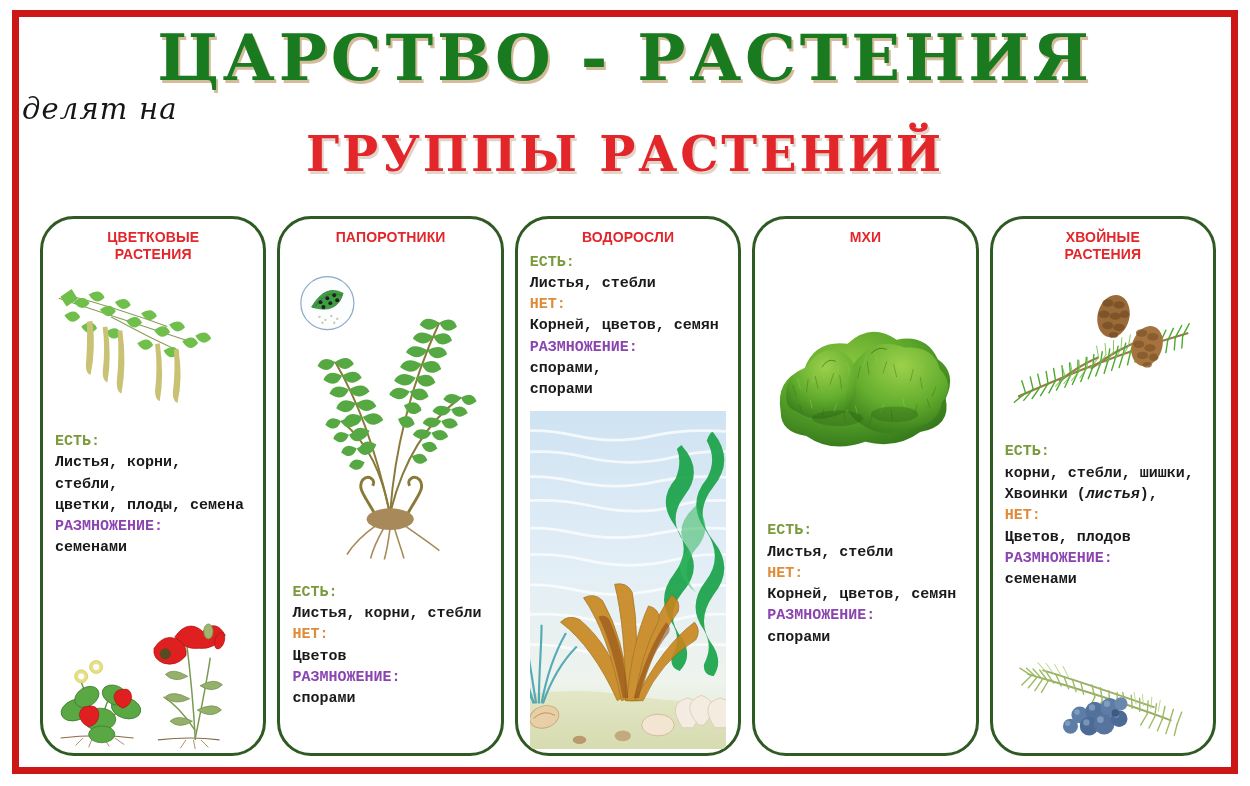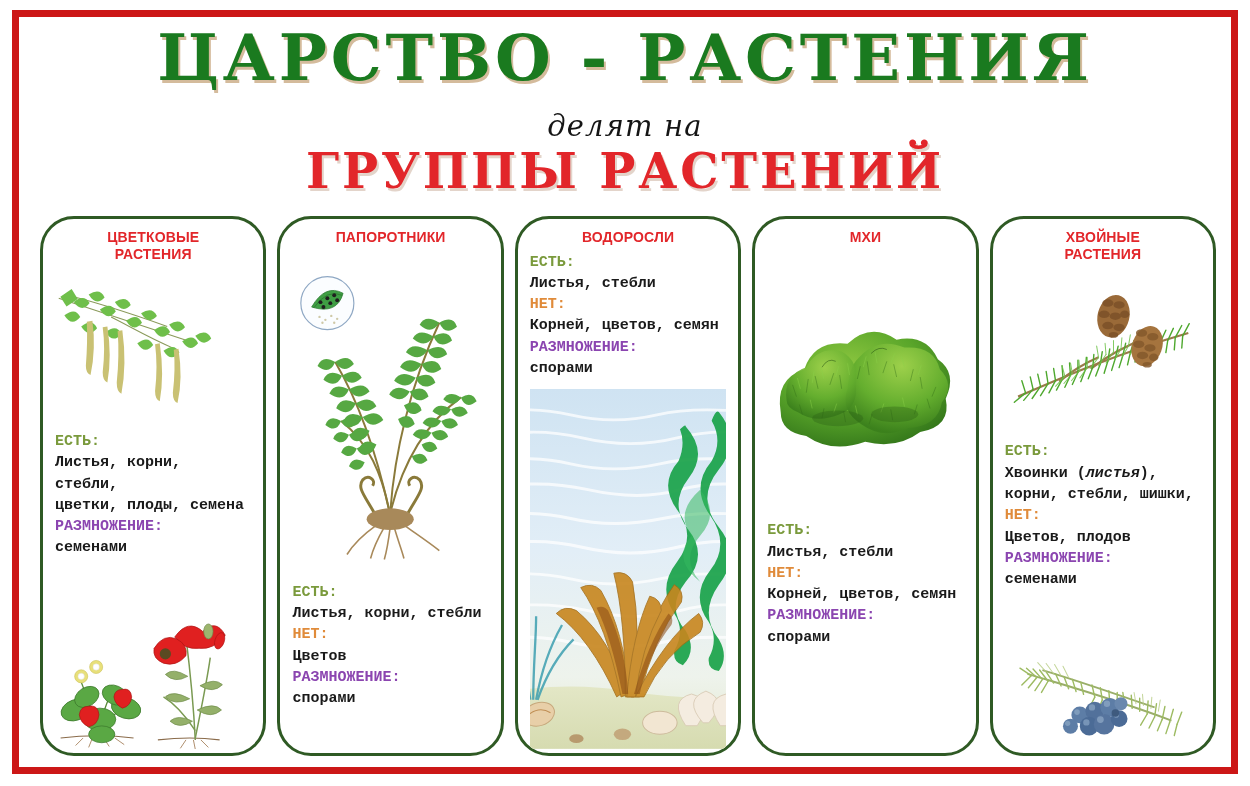--- a/index.html
+++ b/index.html
@@ -39,26 +39,26 @@
     line-height: 1;
     white-space: nowrap;
   }
   .title-main {
     font-size: 64px;
     color: #1a7a1f;
     padding-top: 6px;
     text-shadow: 2px 3px 0 rgba(176,132,74,0.55);
   }
   .title-mid {
-    text-align: center;
+    text-align: left;
     font-family: "DejaVu Serif", serif;
     font-style: italic;
     font-size: 29px;
     color: #151515;
-    margin-top: 19px;
+    margin-top: 2px;
     letter-spacing: 0.04em;
   }
   .title-sub {
     font-size: 48px;
     color: #e2262a;
     margin-top: 4px;
     text-shadow: 2px 3px 0 rgba(200,170,150,0.5);
   }
 
   
@@ -348,20 +348,21 @@
         <div class="card-title">
           <div>ВОДОРОСЛИ</div>
         </div>
 
         <div class="facts" style="margin-top:4px;">
           <div class="lbl-yes">ЕСТЬ:</div>
           <div class="val">Листья, стебли</div>
           <div class="lbl-no">НЕТ:</div>
           <div class="val">Корней, цветов, семян</div>
           <div class="lbl-rep">РАЗМНОЖЕНИЕ:</div>
+          <div class="val">спорами,</div>
           <div class="val">спорами</div>
         </div>
 
         <div class="art" style="margin-top:10px;">
           <svg viewBox="0 0 200 250" preserveAspectRatio="xMidYMax slice">
             <defs>
               <linearGradient id="water" x1="0" y1="0" x2="0" y2="1">
                 <stop offset="0%" stop-color="#cfe3f2"></stop>
                 <stop offset="45%" stop-color="#e2eef7"></stop>
                 <stop offset="80%" stop-color="#eef3ec"></stop>
@@ -540,24 +541,24 @@
                 <ellipse cx="147" cy="68" rx="6" ry="4"></ellipse>
                   <ellipse cx="159" cy="70" rx="5" ry="4"></ellipse>
                 <ellipse cx="152" cy="78" rx="5" ry="3"></ellipse>
               </g>
             </g>
           </svg>
         </div>
 
         <div class="facts">
           <div class="lbl-yes">ЕСТЬ:</div>
+          <div class="val">корни, стебли, шишки,</div>
           <div class="val">
             <span>Хвоинки (</span><span class="it">листья</span><span>),</span>
           </div>
-          <div class="val">корни, стебли, шишки,</div>
           <div class="lbl-no">НЕТ:</div>
           <div class="val">Цветов, плодов</div>
           <div class="lbl-rep">РАЗМНОЖЕНИЕ:</div>
           <div class="val">семенами</div>
         </div>
 
         <div class="art">
           <svg viewBox="0 0 210 110" preserveAspectRatio="xMidYMax meet">
             <g stroke="#9aae6a" stroke-width="2" fill="none">
               <path d="M24 30 C70 44 120 58 178 80"></path>

